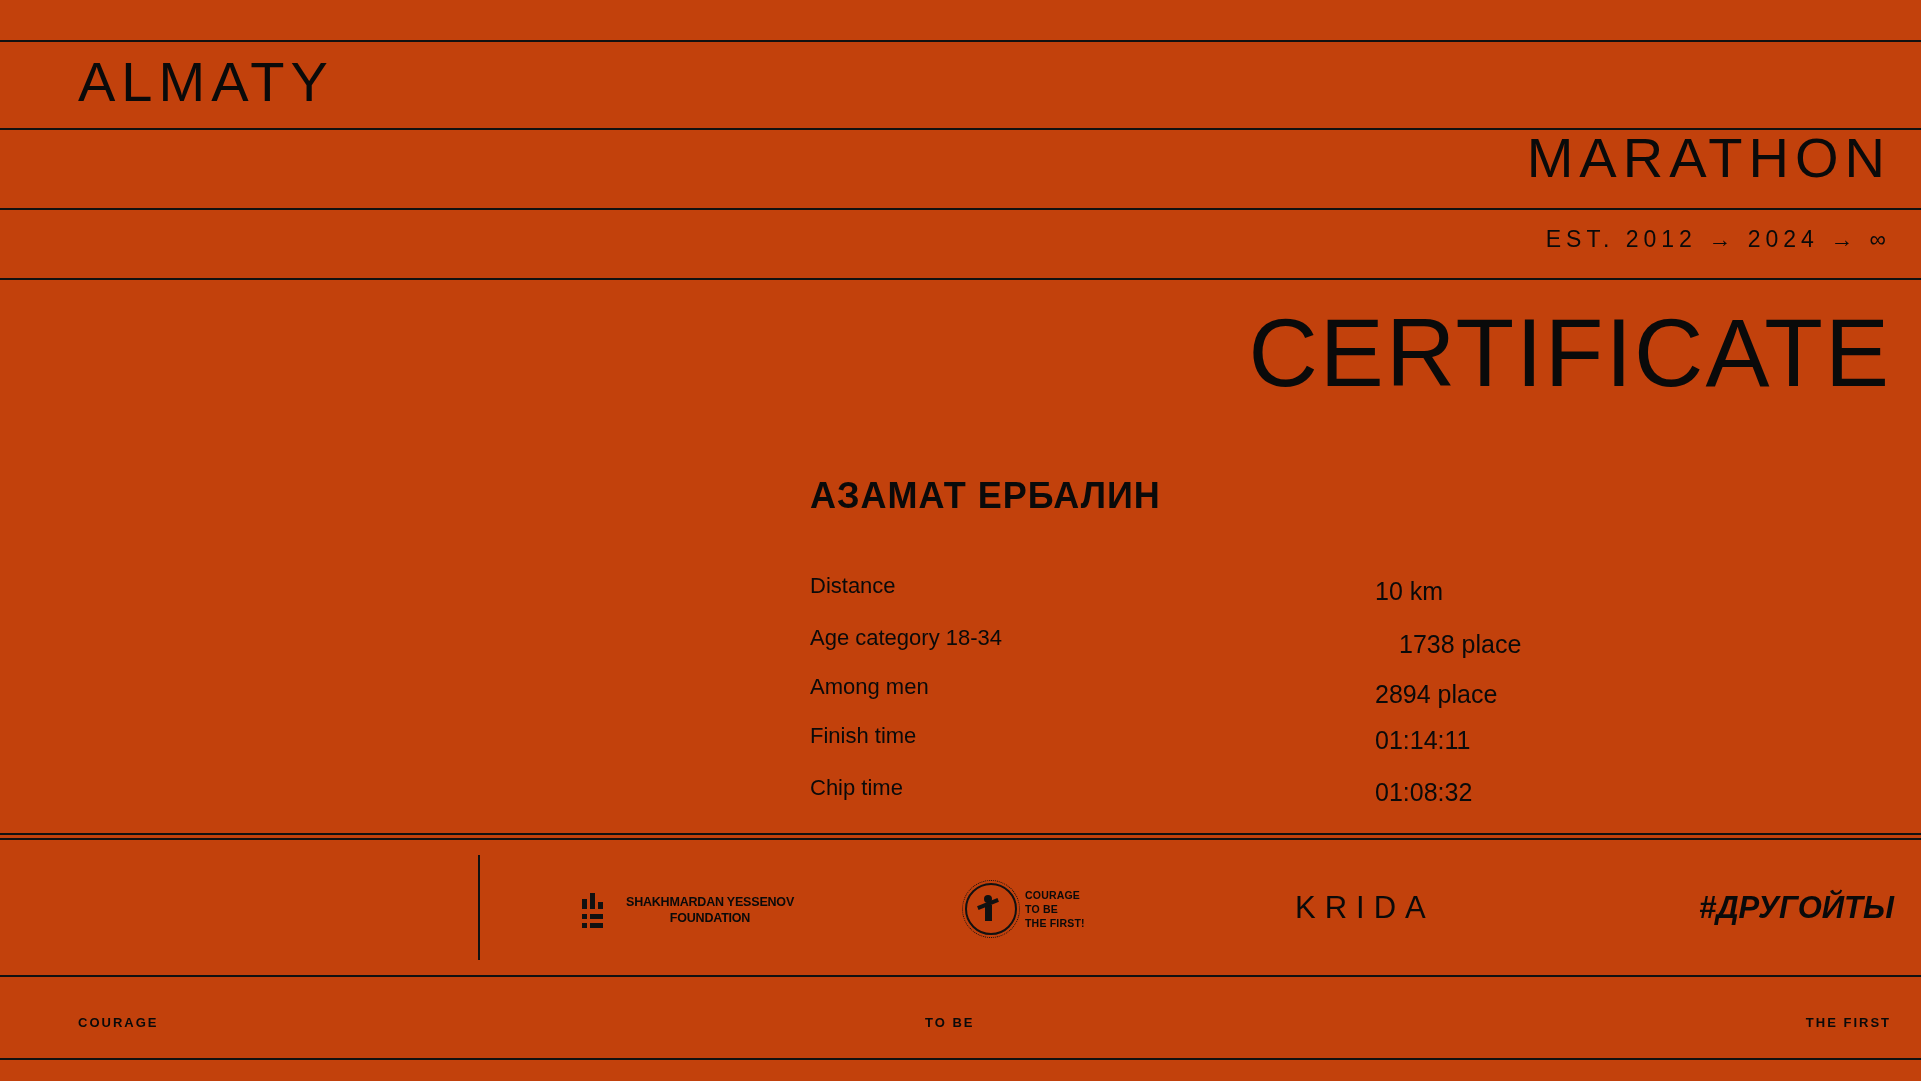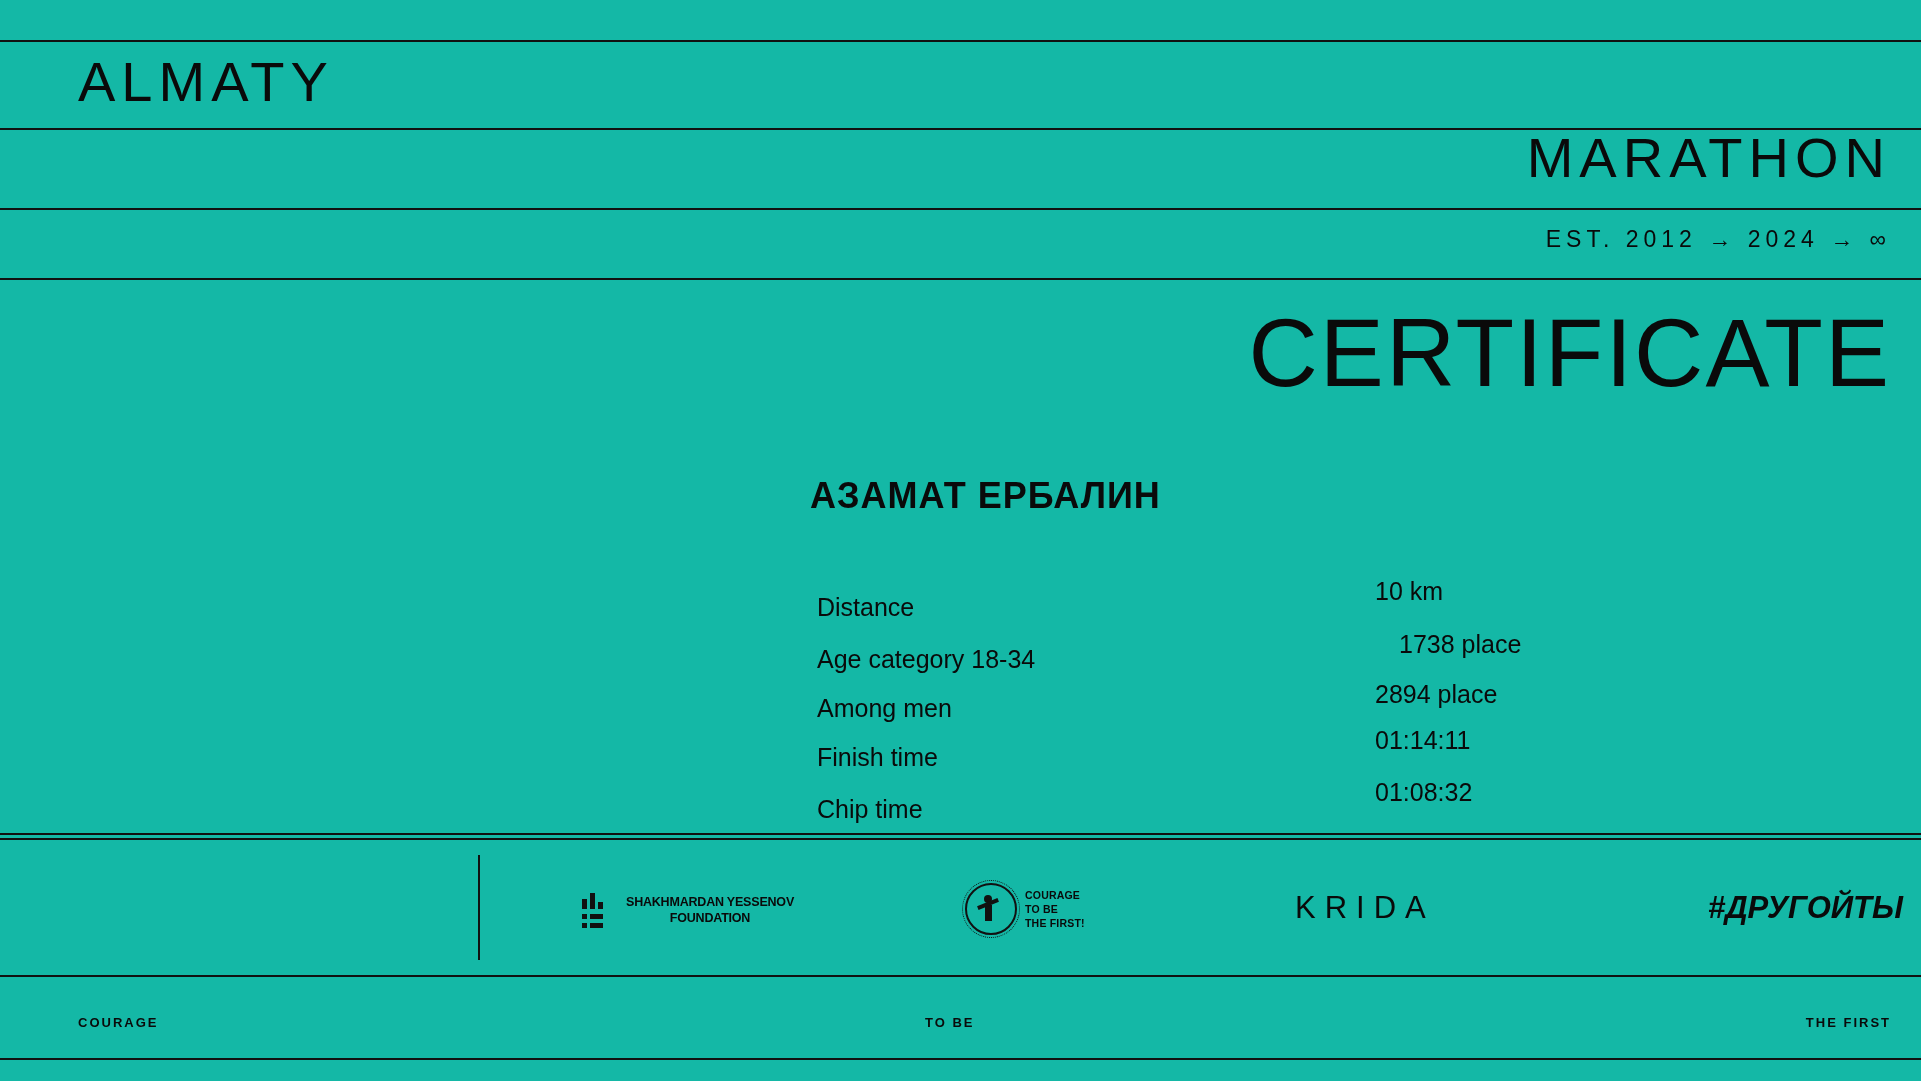--- a/index.html
+++ b/index.html
@@ -11,21 +11,21 @@
     height: 1081px;
     background: #ccf500;
     font-family: "Liberation Sans", sans-serif;
     color: #0a0a0a;
     overflow: hidden;
   }
   .certificate {
     position: relative;
     width: 1921px;
     height: 1081px;
-    background: #14b8a6;
+    background: #c2410c;
   }
 
   
   .rule {
     position: absolute;
     left: 0;
     width: 1921px;
     height: 2px;
     background: #111;
   }
@@ -99,24 +99,23 @@
     left: 810px;
     top: 572px;
     width: 820px;
   }
   .res-row {
     position: relative;
     height: 52px;
   }
   .res-label {
     position: absolute;
-    left: 7px;
-    font-size: 25px;
-    line-height: 1;
-    margin-top: 20px;
+    left: 0;
+    font-size: 22px;
+    line-height: 1;
   }
   .res-value {
     position: absolute;
     left: 565px;
     font-size: 25px;
     line-height: 1;
   }
   .res-row.r0 .res-label { top: 3px; }
   .res-row.r0 .res-value { top: 7px; }
   .res-row.r1 .res-label { top: 3px; }
@@ -287,21 +286,21 @@
   .krida {
     position: absolute;
     left: 1295px;
     top: 45px;
     font-size: 31px;
     letter-spacing: 9px;
     font-weight: 400;
   }
   .drugoity {
     position: absolute;
-    right: 18px;
+    right: 27px;
     top: 45px;
     font-size: 31px;
     font-weight: bold;
     font-style: italic;
     letter-spacing: 0px;
   }
 
   
   .footer {
     position: absolute;

